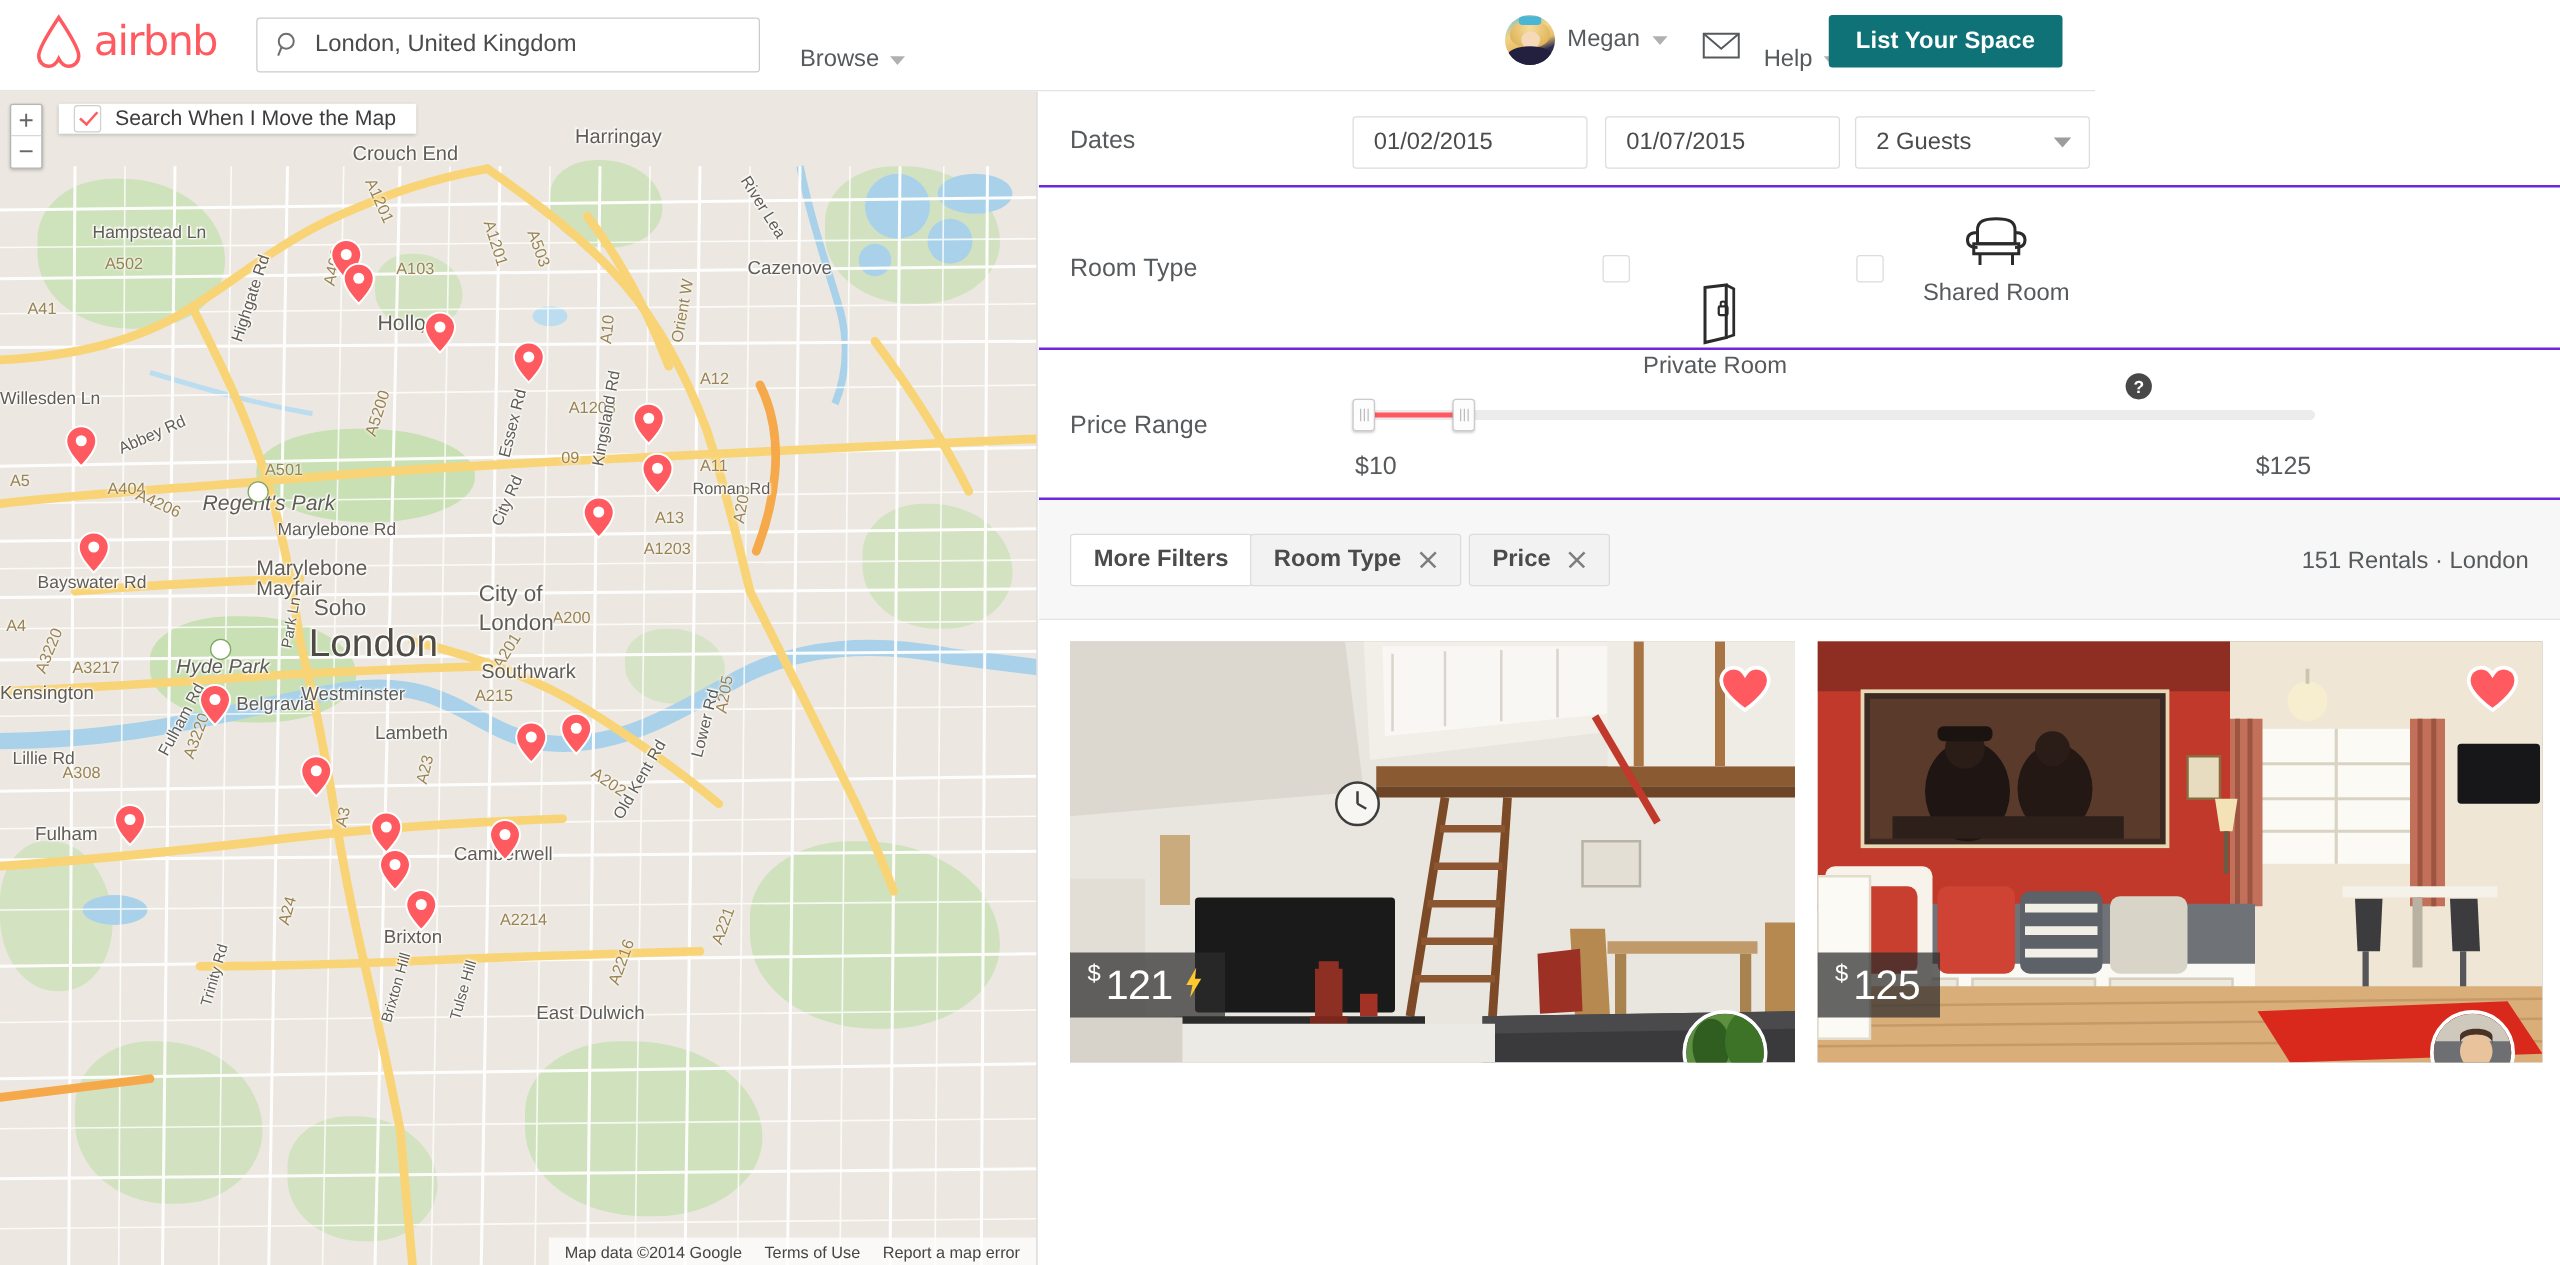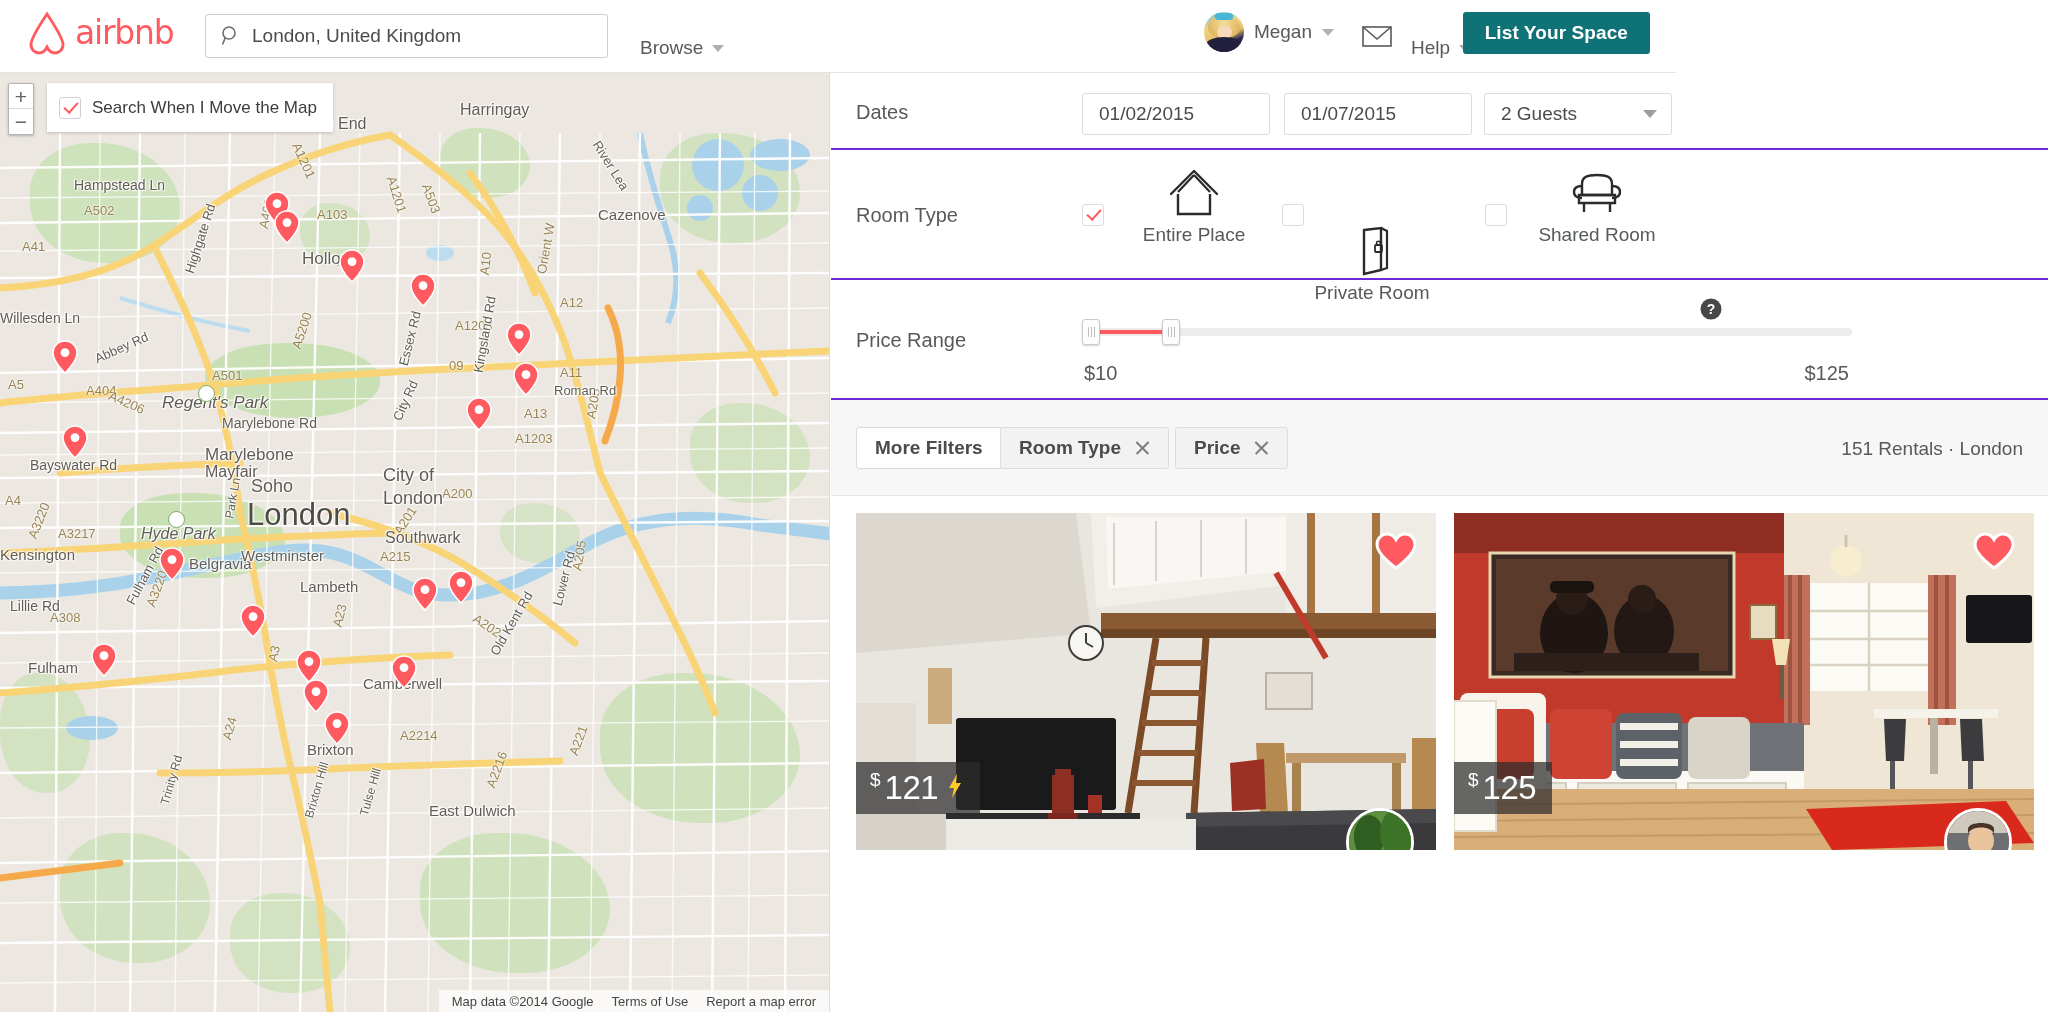--- a/index.html
+++ b/index.html
@@ -137,21 +137,21 @@
     box-shadow: 0 1px 3px rgba(0,0,0,.25);
   }
   #zoomctl div {
     height: 25px; display: flex; align-items: center; justify-content: center;
     font-size: 21px; color: #666; font-family: "Liberation Sans", sans-serif;
     line-height: 1;
   }
   #zoomctl div:first-child { border-bottom: 1px solid #d8d8d8; }
   #searchmove {
     position: absolute; left: 47px; top: 10px;
-    height: 49px; background: #fff; z-index: 40;
+    height: 24px; background: #fff; z-index: 40;
     display: flex; align-items: center; padding: 0 16px 0 12px;
     box-shadow: 0 1px 3px rgba(0,0,0,.2);
   }
   #searchmove .cb {
     width: 22px; height: 22px; border: 1px solid #d0d0d0; border-radius: 3px;
     background: #fff; position: relative; flex: 0 0 auto;
   }
   #searchmove .cb::after {
     content: ""; position: absolute; left: 4px; top: 4px;
     width: 12px; height: 6px;
@@ -728,33 +728,20 @@
     <div class="dfield" id="d-out">01/07/2015</div>
     <div class="dfield" id="d-guests">
       <span>2 Guests</span>
       <span class="caret2"></span>
     </div>
   </div>
 
   <div class="frow" id="row-room">
     <span class="flabel">Room Type</span>
 
-    <div class="rt on" id="rt1">
-      <span class="cb2"></span>
-      <span class="ibox">
-        <span>
-          <svg width="54" height="50" viewBox="0 0 54 50">
-            <path d="M27 3 L50 26 M27 3 L4 26" fill="none" stroke="#2b2b2b" stroke-width="2.4" stroke-linecap="round"></path>
-            <path d="M11 26 L11 46 L43 46 L43 26" fill="none" stroke="#2b2b2b" stroke-width="2.4"></path>
-            <path d="M27 7 L43 24 M27 7 L11 24" fill="none" stroke="#2b2b2b" stroke-width="2.2"></path>
-          </svg>
-        </span>
-        <span class="cap">Entire Place</span>
-      </span>
-    </div>
 
     <div class="rt" id="rt2">
       <span class="cb2"></span>
       <span class="ibox">
         <span>
           <svg width="54" height="50" viewBox="0 0 54 50">
             <path d="M19 4 L36 2 L36 44 L19 48 Z" fill="none" stroke="#2b2b2b" stroke-width="2.4"></path>
             <path d="M36 2 L42 5 L42 42 L36 44" fill="none" stroke="#2b2b2b" stroke-width="2.2"></path>
             <rect x="30" y="19" width="7" height="7" rx="1" fill="none" stroke="#2b2b2b" stroke-width="1.8"></rect>
             <path d="M31.6 19 L31.6 16.4 C31.6 14.9 35.4 14.9 35.4 16.4 L35.4 19" fill="none" stroke="#2b2b2b" stroke-width="1.6"></path>

